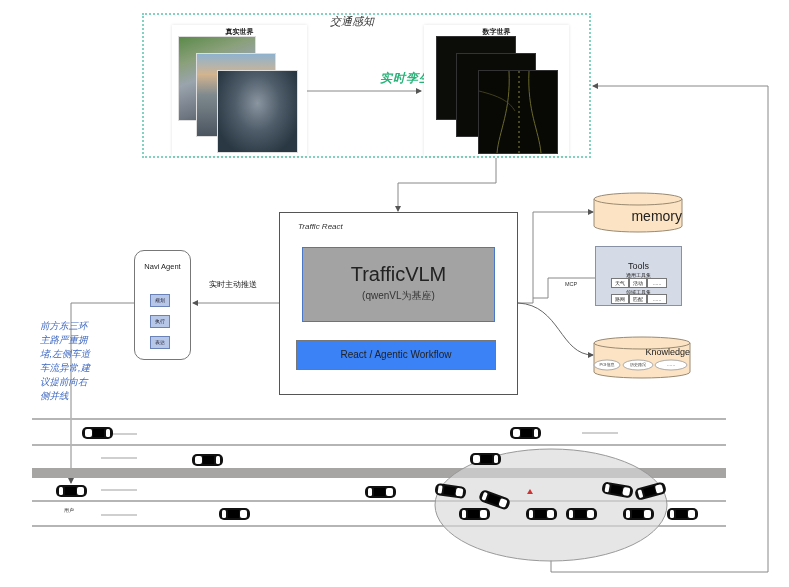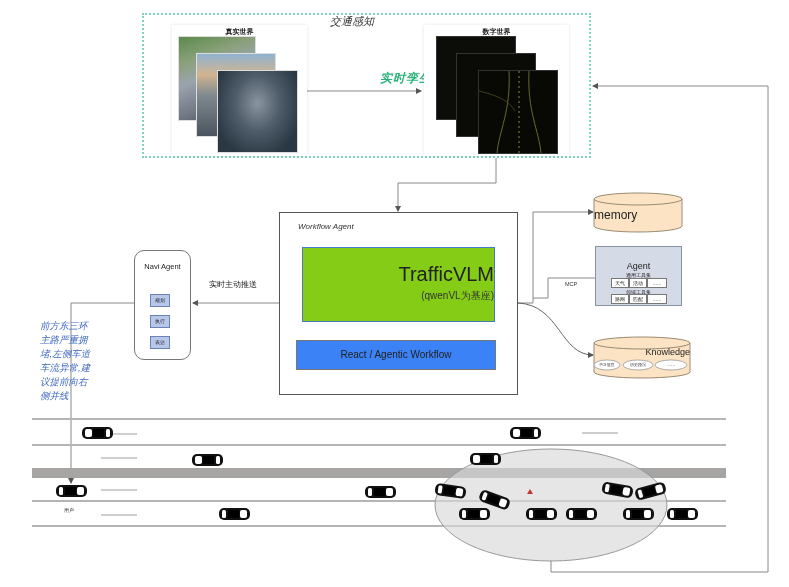--- a/index.html
+++ b/index.html
@@ -7,21 +7,21 @@
   .abs { position:absolute; }
   svg.overlay { position:absolute; left:0; top:0; }
   .perception { left:142px; top:13px; width:449px; height:145px; border:2px dotted #7fd3c0; box-sizing:border-box; }
   .perception-title { left:330px; top:14px; font-size:11px; font-style:italic; color:#333; }
   .panel { background:#fff; box-shadow:0 0 3px rgba(0,0,0,0.12); }
   .panel-label { font-size:7px; color:#222; text-align:center; width:100%; position:absolute; top:2px; font-weight:bold; }
   .twin-label { left:340px; top:70px; font-size:12px; font-style:italic; color:#2bb37a; font-weight:bold; letter-spacing:1px;margin-left:40px; }
   .photo { position:absolute; border:1px solid #ddd; }
   .traffic-agent { left:279px; top:212px; width:239px; height:183px; border:1.5px solid #555; box-sizing:border-box; background:#fff; }
   .ta-label { left:298px; top:222px; font-size:8px; font-style:italic; color:#333; }
-  .vlm-box { left:302px; top:247px; width:193px; height:75px; border:1.5px solid #4a78c8; box-sizing:border-box; background:#84cc16; text-align:right; }
+  .vlm-box { left:302px; top:247px; width:193px; height:75px; border:1.5px solid #4a78c8; box-sizing:border-box; background:#a3a3a3; text-align:center; }
   .vlm-title { font-size:20px; color:#222; margin-top:15px; }
   .vlm-sub { font-size:10px; color:#333; margin-top:3px; }
   .react-box { left:296px; top:340px; width:200px; height:30px; border:1px solid #777; box-sizing:border-box; background:#3b82f6; text-align:center; line-height:28px; font-size:10px; color:#222; }
   .navi { left:134px; top:250px; width:57px; height:110px; border:1px solid #777; border-radius:10px; box-sizing:border-box; background:#fff; }
   .navi-title { left:134px; top:262px; width:57px; text-align:center; font-size:7.5px; color:#222; }
   .navi-btn { width:20px; height:13px; background:#b7c7e8; border:1px solid #6b82b8; box-sizing:border-box; font-size:5px; text-align:center; line-height:11px; color:#223; }
   .push-label { left:209px; top:279px; font-size:8px; color:#222; }
   .mcp-label { left:565px; top:281px; font-size:5.5px; color:#333; }
   .tools { left:595px; top:246px; width:87px; height:60px; background:#d5dbe6; border:1px solid #8892a6; box-sizing:border-box; }
   .tools-title { left:595px; top:261px; width:87px; text-align:center; font-size:9px; color:#222; }
@@ -80,21 +80,21 @@
     <svg width="78" height="82">
       <path d="M30,0 C32,40 20,60 18,82" stroke="#6b6a2a" stroke-width="1" fill="none"></path>
       <path d="M40,0 L40,82" stroke="#8a8a3a" stroke-width="1" stroke-dasharray="2,3" fill="none"></path>
       <path d="M50,0 C48,40 60,60 62,82" stroke="#6b6a2a" stroke-width="1" fill="none"></path>
       <path d="M0,20 C20,25 30,30 36,40" stroke="#4d4c22" stroke-width="0.8" fill="none"></path>
     </svg>
   </div>
 </div>
 
 <div class="abs traffic-agent"></div>
-<div class="abs ta-label">Workflow Agent</div>
+<div class="abs ta-label">Traffic React</div>
 <div class="abs vlm-box">
   <div class="vlm-title">TrafficVLM</div>
   <div class="vlm-sub">(qwenVL为基座)</div>
 </div>
 <div class="abs react-box">React / Agentic Workflow</div>
 
 <div class="abs navi"></div>
 <div class="abs navi-title">Navi Agent</div>
 <div class="abs navi-btn" style="left:150px;top:294px;">规划</div>
 <div class="abs navi-btn" style="left:150px;top:315px;">执行</div>
@@ -107,29 +107,29 @@
     <ellipse cx="638" cy="199" rx="44" ry="6" fill="#fbe3c4" stroke="#9a8a72" stroke-width="1"></ellipse>
   </g>
   <g>
     <path d="M594,343 L594,372 A48,6 0 0 0 690,372 L690,343" fill="#fbe3c4" stroke="#9a8a72" stroke-width="1"></path>
     <ellipse cx="642" cy="343" rx="48" ry="6" fill="#fbe3c4" stroke="#9a8a72" stroke-width="1"></ellipse>
     <ellipse cx="607" cy="365" rx="13" ry="5" fill="#fff" stroke="#999" stroke-width="0.8"></ellipse>
     <ellipse cx="638" cy="365" rx="15" ry="5" fill="#fff" stroke="#999" stroke-width="0.8"></ellipse>
     <ellipse cx="671" cy="365" rx="16" ry="5" fill="#fff" stroke="#999" stroke-width="0.8"></ellipse>
   </g>
 </svg>
-<div class="abs" style="left:594px;top:208px;width:88px;text-align:left;font-size:12px;color:#222;">memory</div>
+<div class="abs" style="left:594px;top:208px;width:88px;text-align:right;font-size:14px;color:#222;">memory</div>
 <div class="abs" style="left:594px;top:347px;width:96px;text-align:right;font-size:9px;color:#222;">Knowledge</div>
 <div class="abs" style="left:594px;top:362px;width:26px;text-align:center;font-size:4px;color:#333;">POI信息</div>
 <div class="abs" style="left:623px;top:362px;width:30px;text-align:center;font-size:4px;color:#333;">历史路况</div>
 <div class="abs" style="left:655px;top:361px;width:32px;text-align:center;font-size:5px;color:#555;">......</div>
 
 <div class="abs mcp-label">MCP</div>
 <div class="abs tools"></div>
-<div class="abs tools-title">Agent</div>
+<div class="abs tools-title">Tools</div>
 <div class="abs tool-group-label" style="top:272px;">通用工具集</div>
 <div class="abs tool-cell" style="left:611px;top:278px;width:18px;">天气</div>
 <div class="abs tool-cell" style="left:629px;top:278px;width:18px;">活动</div>
 <div class="abs tool-cell" style="left:647px;top:278px;width:20px;">......</div>
 <div class="abs tool-group-label" style="top:289px;">领域工具集</div>
 <div class="abs tool-cell" style="left:611px;top:294px;width:18px;">路网</div>
 <div class="abs tool-cell" style="left:629px;top:294px;width:18px;">匹配</div>
 <div class="abs tool-cell" style="left:647px;top:294px;width:20px;">......</div>
 
 <div class="abs feedback-text">前方东三环主路严重拥堵,左侧车道车流异常,建议提前向右侧并线</div>

